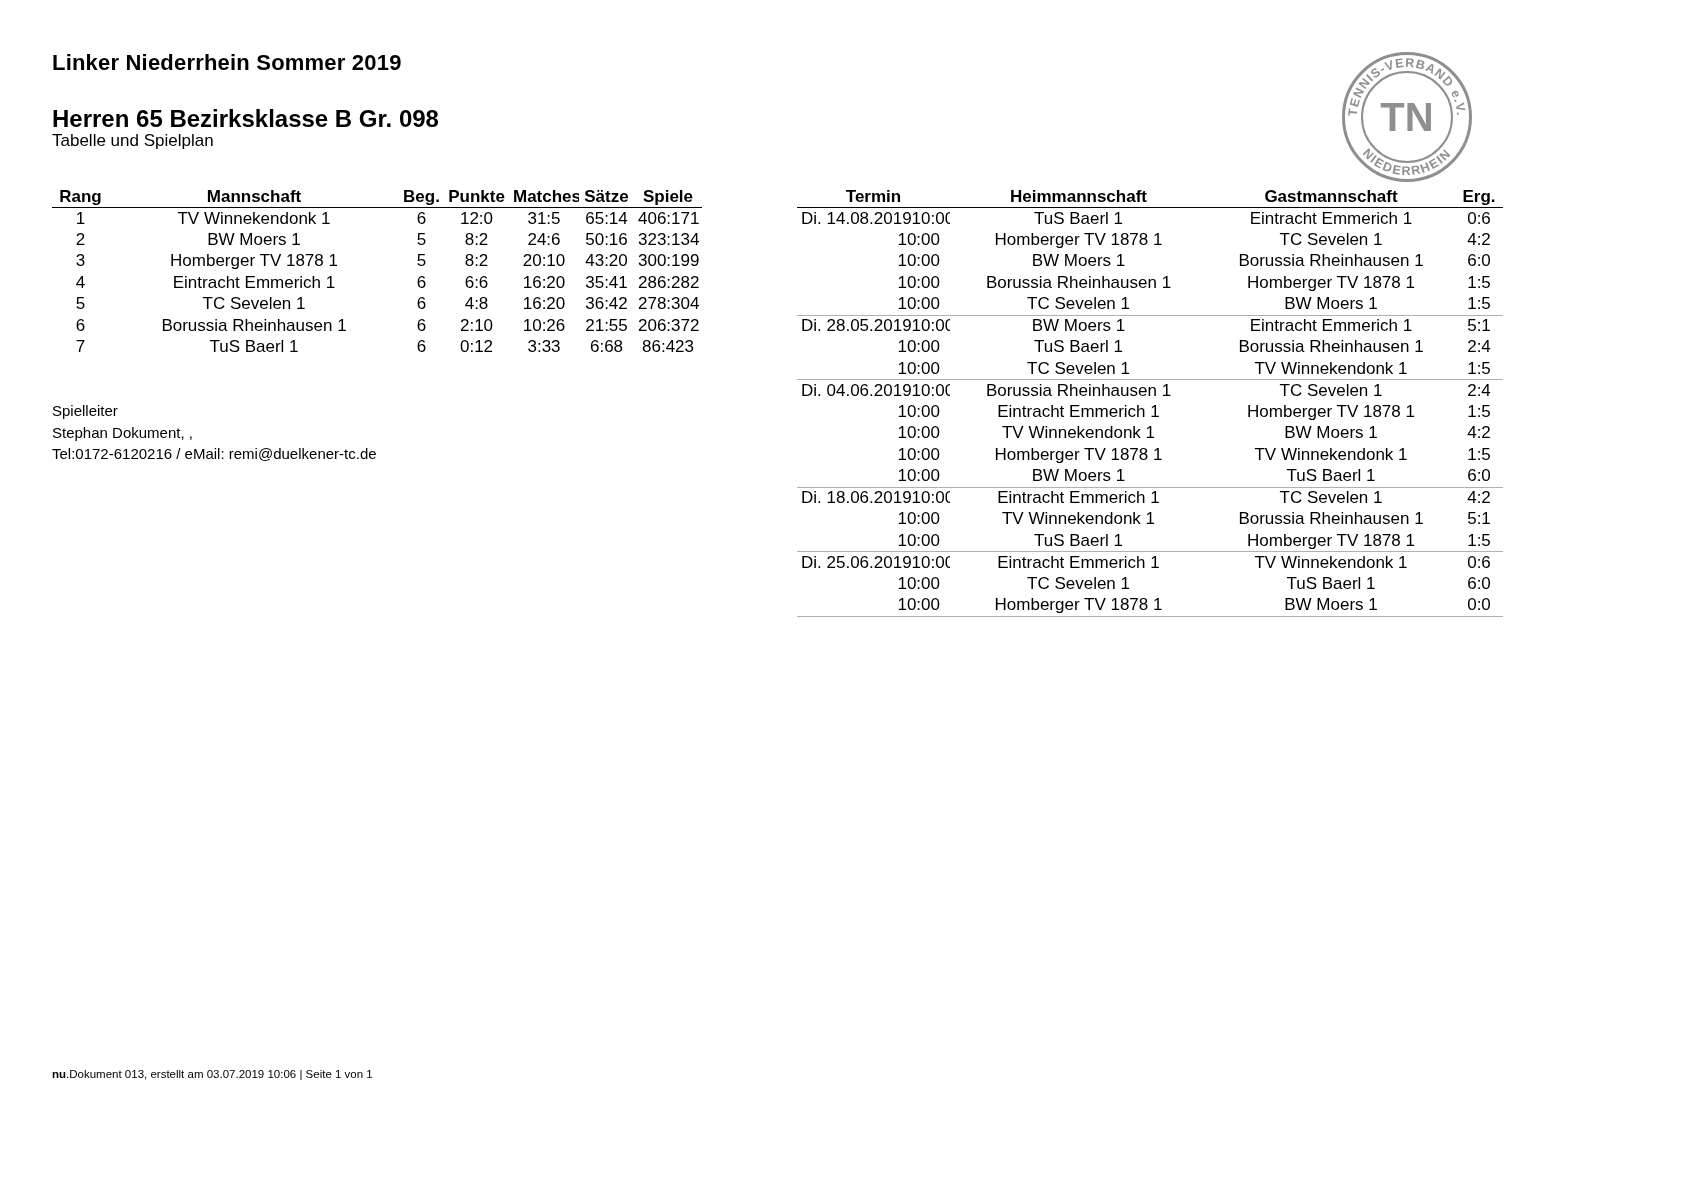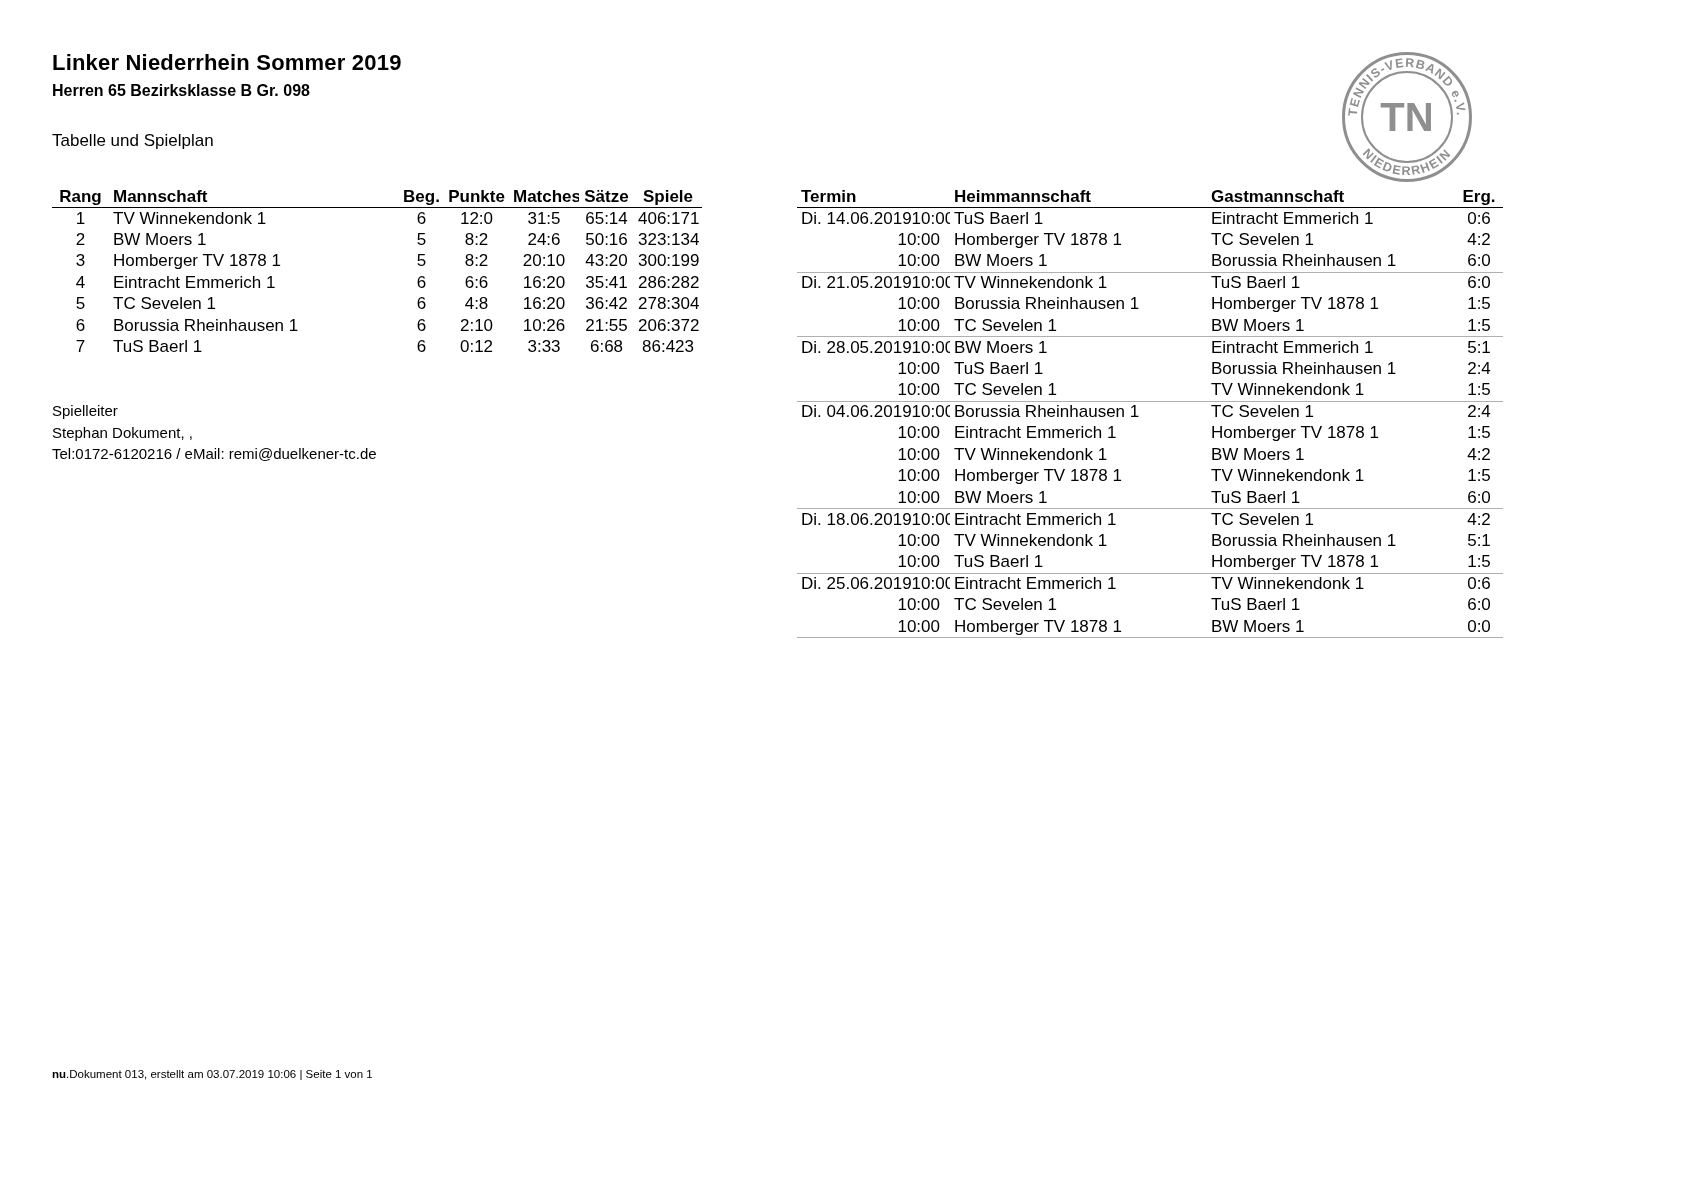--- a/index.html
+++ b/index.html
@@ -5,36 +5,36 @@
   * { margin:0; padding:0; box-sizing:border-box; }
   html,body { background:#ffffff; }
   body {
     width:1683px; height:1190px; position:relative;
     font-family:"Liberation Sans", sans-serif;
     color:var(--text-color,#000);
   }
   .page { position:absolute; inset:0; overflow:hidden; }
 
   .title    { position:absolute; left:52px; top:50px;  font-size:22px; font-weight:bold; letter-spacing:.2px; }
-  .subtitle { position:absolute; left:52px; top:82px;  font-size:16px; font-weight:bold; }
+  .subtitle { position:absolute; left:52px; top:105px;  font-size:24px; font-weight:bold; }
   .section-label { position:absolute; left:52px; top:131px; font-size:17px; }
 
   .logo { position:absolute; left:1340px; top:50px; width:134px; height:134px; }
 
   table { border-collapse:collapse; font-size:17px; table-layout:fixed; }
   th, td { padding:0 4px; height:21.5px; white-space:nowrap; overflow:hidden; vertical-align:middle; font-weight:normal; }
   thead th { font-weight:bold; }
   thead tr { border-bottom:1.5px solid var(--text-color,#000); }
 
   .standings { position:absolute; left:52px; top:186px; width:650px; }
   .schedule  { position:absolute; left:797px; top:186px; width:706px; }
   .schedule tr.group-start td { border-top:1px solid var(--rule-color,#b0b0b0); }
   .schedule tbody tr:last-child td { border-bottom:1px solid var(--rule-color,#b0b0b0); }
 
-  .al-l { text-align:left;margin-left:45px; }
+  .al-l { text-align:center;margin-left:45px; }
   .al-c { text-align:center; }
   .al-r { text-align:center; }
 
   .termin-inner { display:flex; justify-content:space-between; align-items:baseline; }
   .termin-inner .time { padding-right:6px; }
 
   .spielleiter { position:absolute; left:52px; top:400px; font-size:15px; line-height:21px; }
   .spielleiter .sl-heading { font-weight:normal; margin-bottom:1px; }
 
   .footer { position:absolute; left:52px; top:1068px; font-size:11.5px;text-align:right; }
@@ -175,21 +175,21 @@
           <th class="al-l">Termin</th>
           <th class="al-l">Heimmannschaft</th>
           <th class="al-l">Gastmannschaft</th>
           <th class="al-r">Erg.</th>
         </tr>
       </thead>
     <tbody id="schedule-body">
         <tr>
           <td>
             <div class="termin-inner">
-              <span class="date">Di.  14.06.2019</span>
+              <span class="date">Di.  14.08.2019</span>
               <span class="time">10:00</span>
             </div>
           </td>
           <td class="al-l">TuS Baerl 1</td>
           <td class="al-l">Eintracht Emmerich 1</td>
           <td class="al-r">0:6</td>
         </tr>
         <tr>
           <td>
             <div class="termin-inner">
@@ -203,31 +203,20 @@
         </tr>
         <tr>
           <td>
             <div class="termin-inner">
               <span class="date"></span>
               <span class="time">10:00</span>
             </div>
           </td>
           <td class="al-l">BW Moers 1</td>
           <td class="al-l">Borussia Rheinhausen 1</td>
-          <td class="al-r">6:0</td>
-        </tr>
-        <tr class="group-start">
-          <td>
-            <div class="termin-inner">
-              <span class="date">Di.  21.05.2019</span>
-              <span class="time">10:00</span>
-            </div>
-          </td>
-          <td class="al-l">TV Winnekendonk 1</td>
-          <td class="al-l">TuS Baerl 1</td>
           <td class="al-r">6:0</td>
         </tr>
         <tr>
           <td>
             <div class="termin-inner">
               <span class="date"></span>
               <span class="time">10:00</span>
             </div>
           </td>
           <td class="al-l">Borussia Rheinhausen 1</td>

